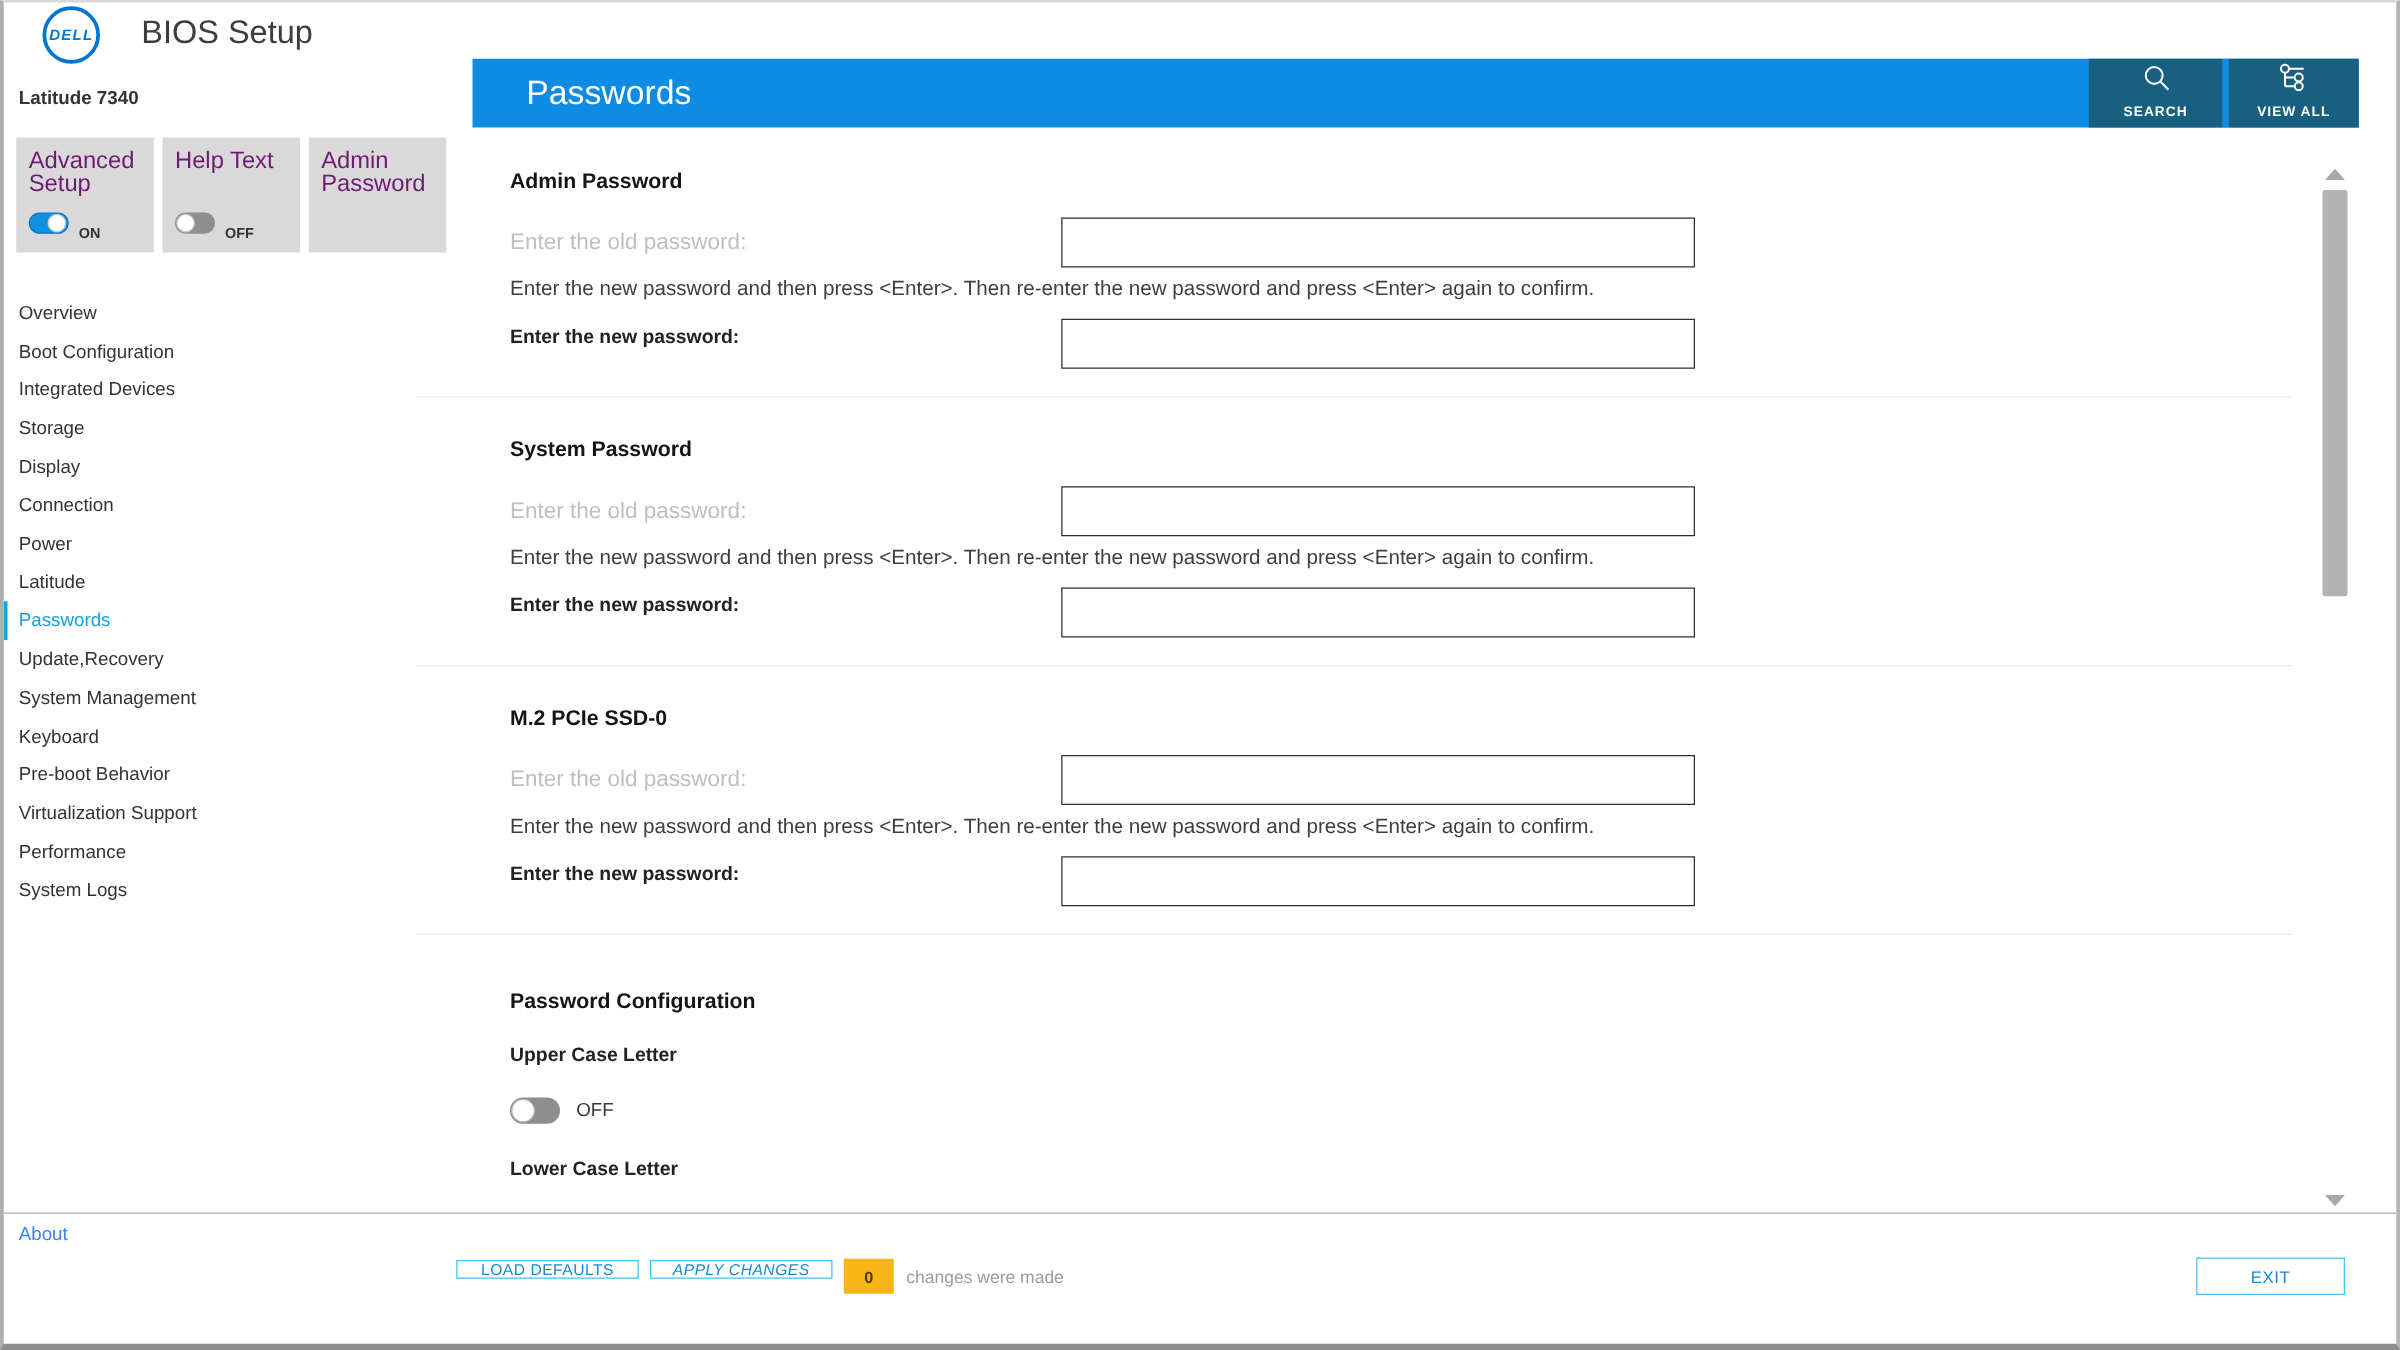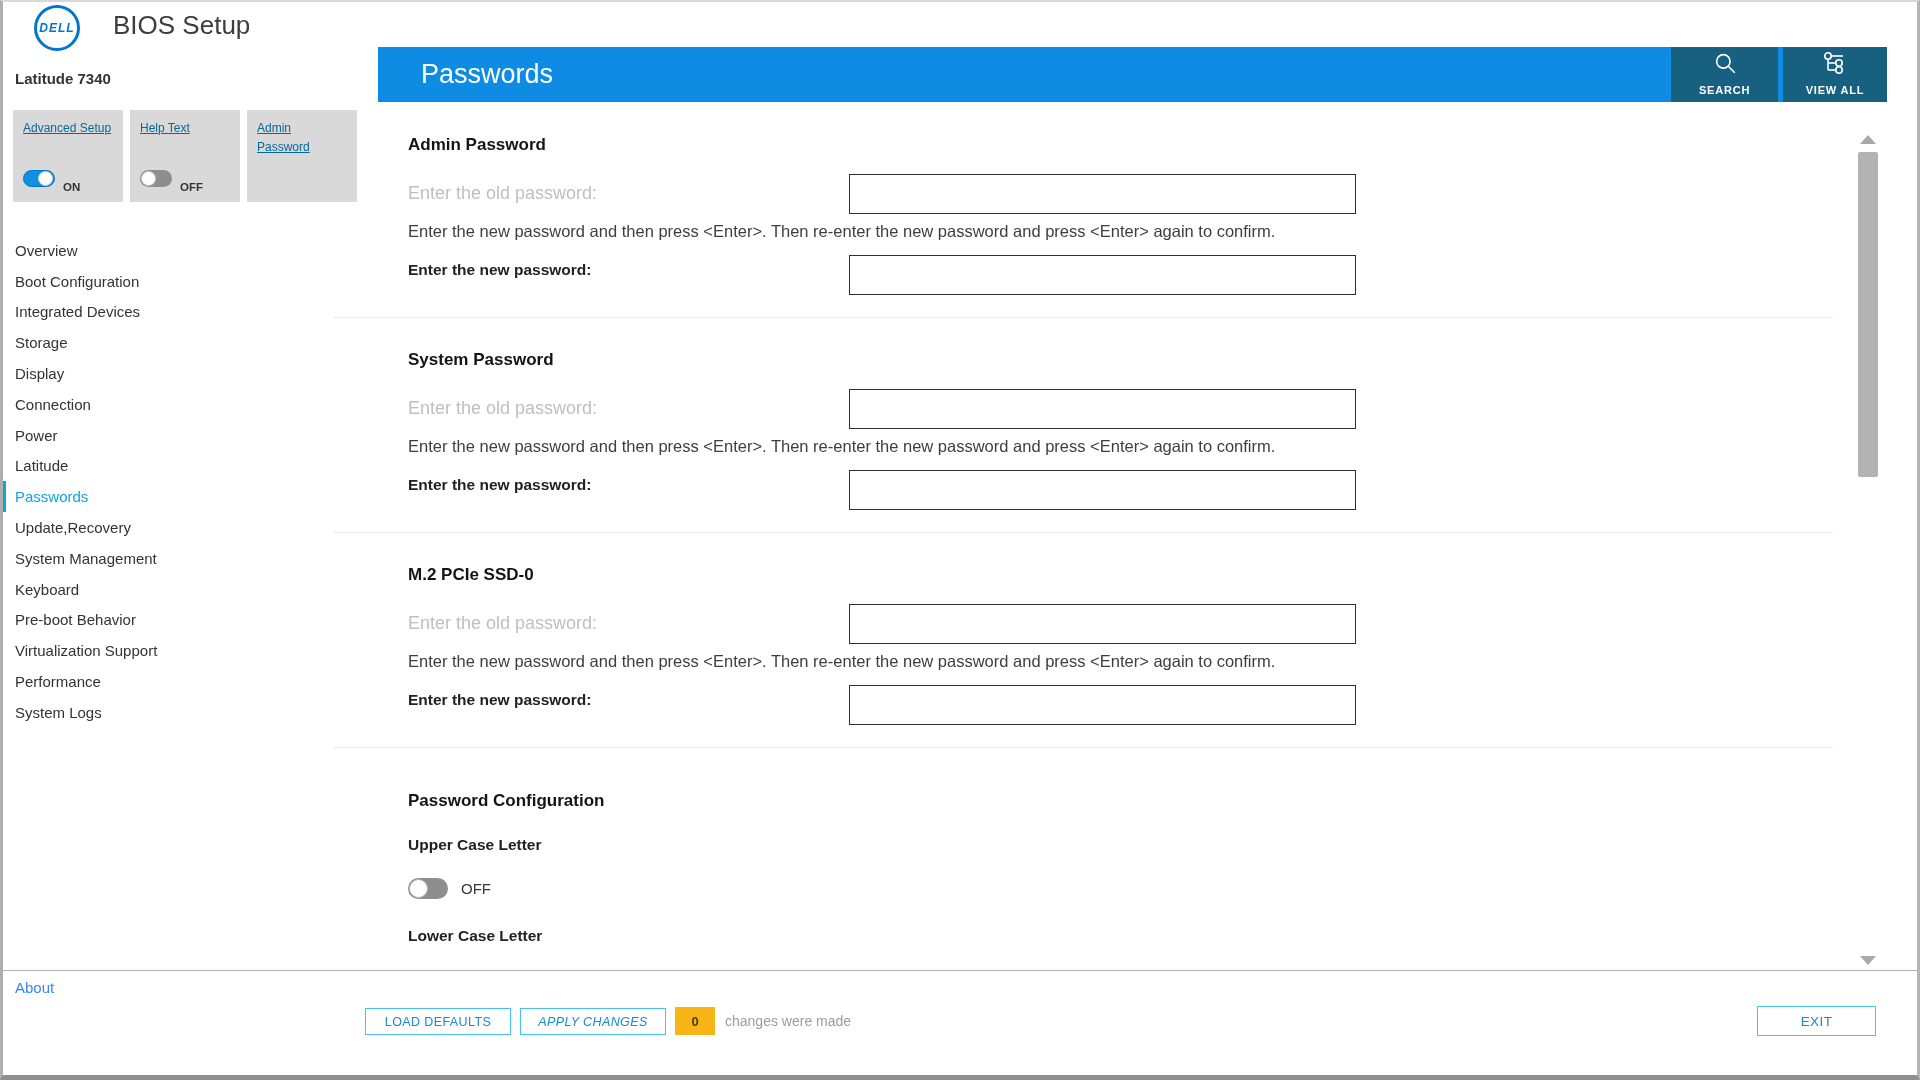--- a/index.html
+++ b/index.html
@@ -36,21 +36,21 @@
     position: absolute; left: 12px; top: 68px;
     font-size: 15px; font-weight: bold; color: #333;
   }
   .quick-box {
     position: absolute; top: 108px; width: 110px; height: 92px;
     background: #d9d9d9; padding: 9px 10px;
   }
   .quick-box.b0 { left: 10px; }
   .quick-box.b1 { left: 127px; }
   .quick-box.b2 { left: 244px; }
-  .quick-label { font-size: 12px; color: #0369a1; line-height: 19px; text-decoration: underline; }
+  .quick-label { font-size: 19px; color: #701a75; line-height: 19px; }
   .quick-toggle-row {
     position: absolute; left: 10px; bottom: 9px;
     display: flex; align-items: center;
   }
   .mini-toggle {
     position: relative; width: 32px; height: 17px; border-radius: 9px;
     display: inline-block; flex: 0 0 auto;
   }
   .mini-toggle .knob {
     position: absolute; top: 1px; width: 15px; height: 15px;
@@ -157,21 +157,21 @@
     background: #b3b3b3; border-radius: 2px;
   }
   .scroll-down {
     position: absolute; left: 4px; bottom: 3px;
     width: 0; height: 0; border-left: 8px solid transparent;
     border-right: 8px solid transparent; border-top: 9px solid #a9a9a9;
   }
   
   .footer-line { position: absolute; left: 0; top: 968px; width: 100%; height: 1px; background: #b0b0b0; }
   .ftr-btn {
-    position: absolute; top: 1006px; height: 27px; background: #fff;
+    position: absolute; top: 1006px; height: 15px; background: #fff;
     border: 1.5px solid #45c2f0; color: #1689d2;
     font-size: 12.5px; letter-spacing: 0.4px; font-family: "Liberation Sans", sans-serif;
     display: flex; align-items: center; justify-content: center; cursor: pointer;
   }
   .ftr-btn.load { left: 362px; width: 146px; }
   .ftr-btn.apply { left: 517px; width: 146px; font-style: italic; }
   .ftr-btn.exit { left: 1754px; top: 1004px; width: 119px; height: 30px; font-size: 13.5px; }
   .changes-badge {
     position: absolute; left: 672px; top: 1005px; width: 40px; height: 28px;
     background: #f8b616; color: #4a3a00; font-size: 13px; font-weight: bold;

